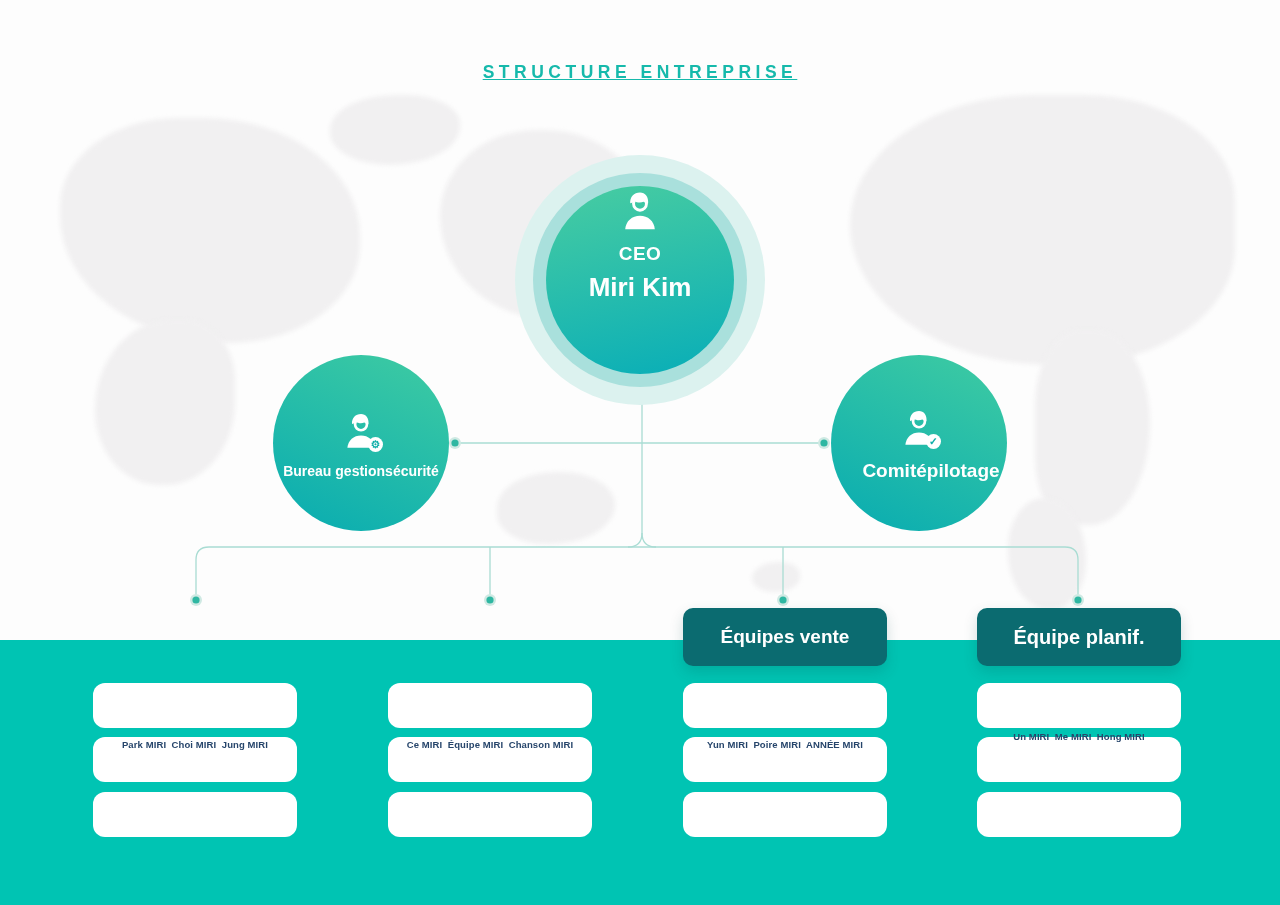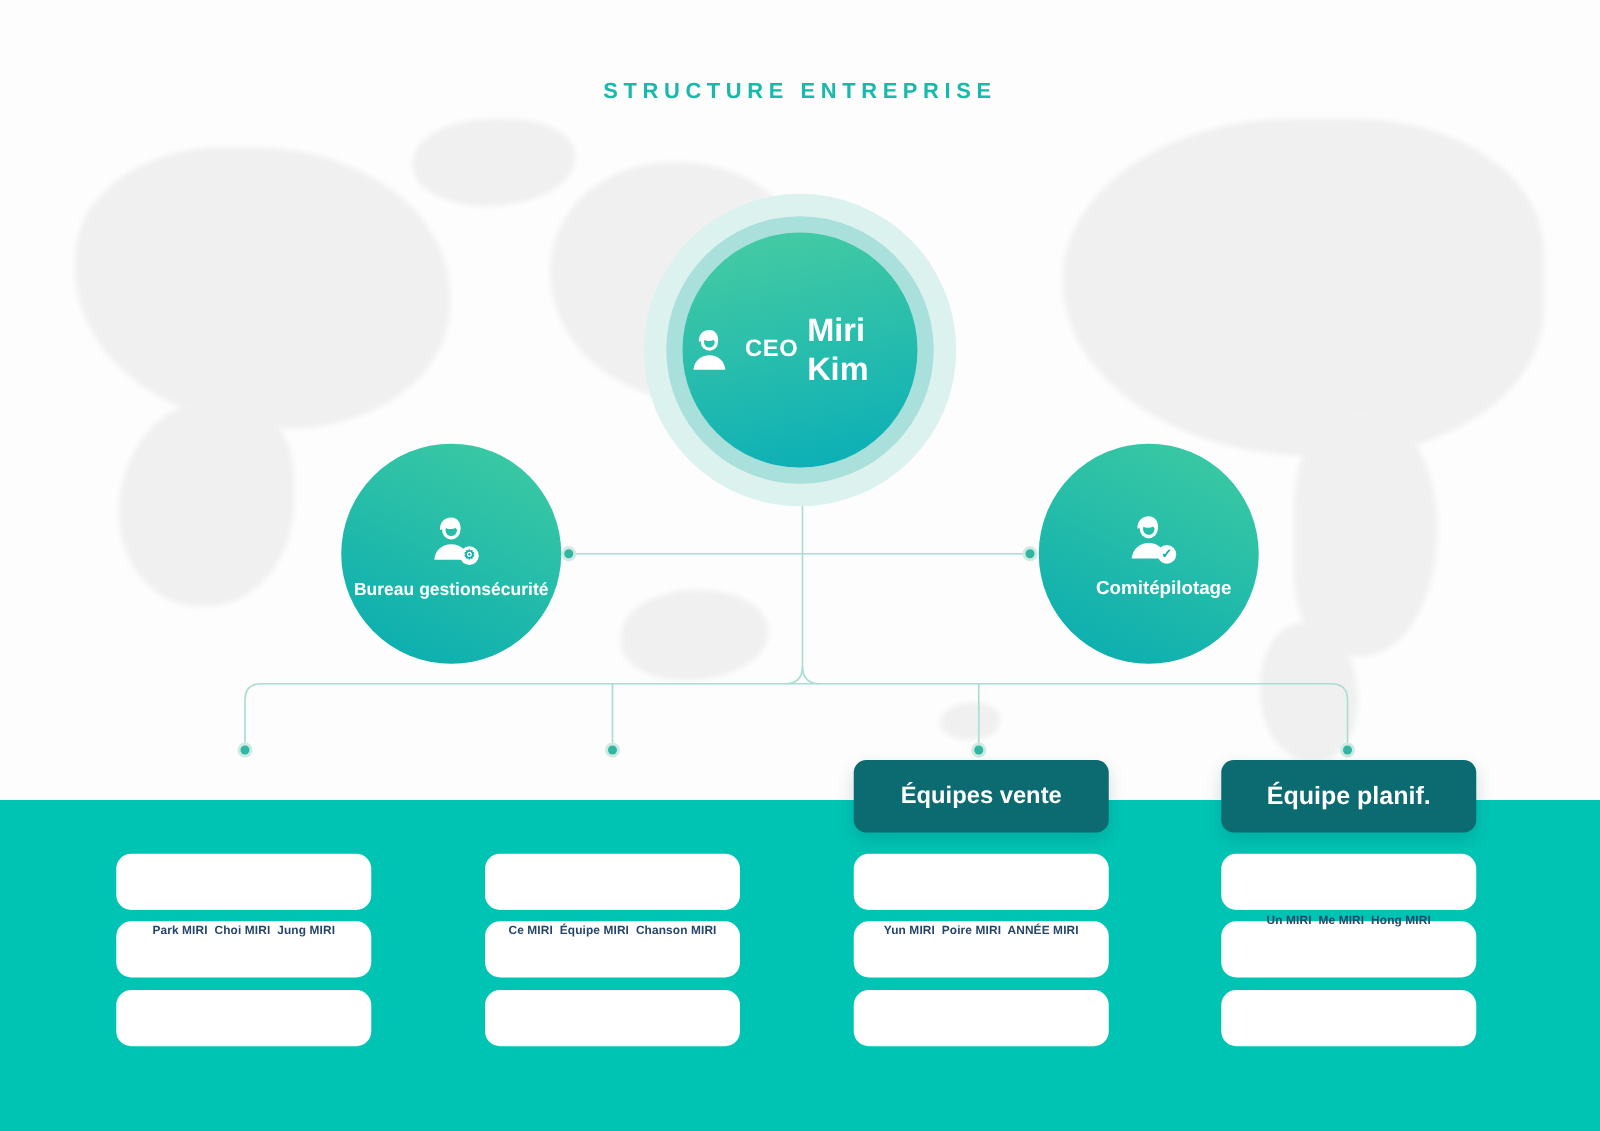--- a/index.html
+++ b/index.html
@@ -9,41 +9,41 @@
   }
   
   .map-blob{position:absolute;background:#f1f0f1;filter:blur(2px);}
   
   .teal-band{position:absolute;left:0;top:640px;width:1280px;height:265px;background:#00c4b3;}
   
   .connectors{position:absolute;left:0;top:0;}
   
   .title{
     position:absolute;top:62px;left:0;width:100%;text-align:center;
-    font-size:17.5px;font-weight:bold;letter-spacing:4.5px;color:#16b9ab;
+    font-size:17.5px;font-weight:bold;letter-spacing:4.5px;color:#16b9ab;text-decoration:underline;
   }
   
   .ceo-outer{position:absolute;left:515px;top:155px;width:250px;height:250px;border-radius:50%;
     background:#dcf2ef;display:flex;align-items:center;justify-content:center;}
   .ceo-mid{width:214px;height:214px;border-radius:50%;background:#a9e0dc;
     display:flex;align-items:center;justify-content:center;}
   .ceo-core{width:188px;height:188px;border-radius:50%;
     background:linear-gradient(168deg,#45cba2 5%,#0db0b6 92%);
-    display:flex;flex-direction:row;align-items:center;justify-content:flex-start;gap:7px;}
+    display:flex;flex-direction:column;align-items:center;justify-content:flex-start;gap:7px;}
   .ceo-role{font-size:19px;font-weight:bold;color:#fff;letter-spacing:.5px;}
   .ceo-name{font-size:26px;font-weight:bold;color:#fff;}
   
   .side-node{position:absolute;width:176px;height:176px;border-radius:50%;
     background:linear-gradient(205deg,#3bc9a3 8%,#0caeb0 92%);
     display:flex;flex-direction:column;align-items:center;justify-content:center;gap:9px;color:#fff;}
   .side-node.left{left:273px;top:355px;}
   .side-node.right{left:831px;top:355px;}
   .side-label{font-weight:bold;text-align:center;}
   .side-node.left  .side-label{font-size:14px;text-align:center;}
-  .side-node.right .side-label{font-size:15px;margin-left:24px;}
+  .side-node.right .side-label{font-size:19px;margin-left:24px;}
   
   .person{position:relative;width:46px;height:46px;}
   .person.big{width:50px;height:50px;}
   .person svg{display:block;width:100%;height:100%;}
   .badge{position:absolute;right:1px;bottom:2px;width:15px;height:15px;border-radius:50%;
     background:#fff;color:#10afa9;font-size:10.5px;line-height:15px;text-align:center;font-weight:bold;}
   
   .col{position:absolute;top:608px;width:204px;height:240px;}
   .col.c1{left:93px;}  .col.c2{left:388px;}  .col.c3{left:683px;}  .col.c4{left:977px;}
   .col-header{height:58px;border-radius:10px;background:#0b6b70;

